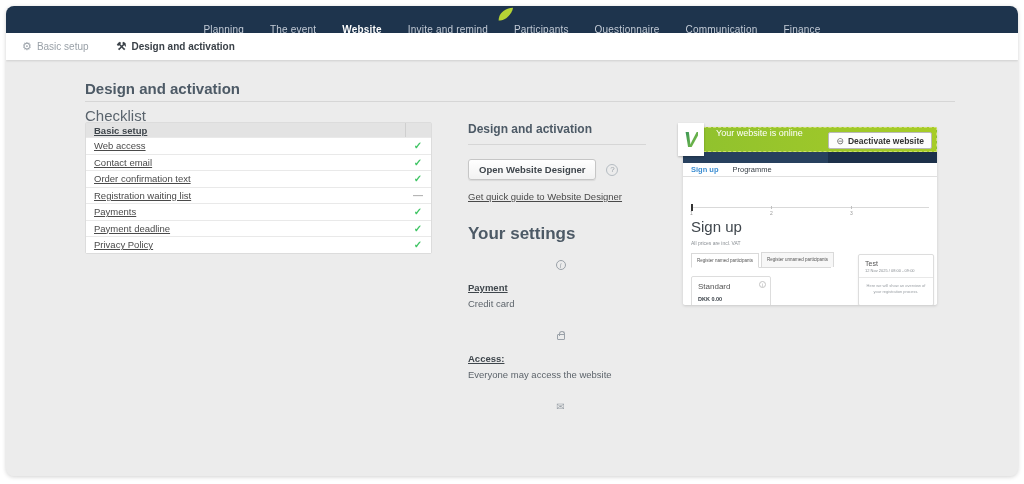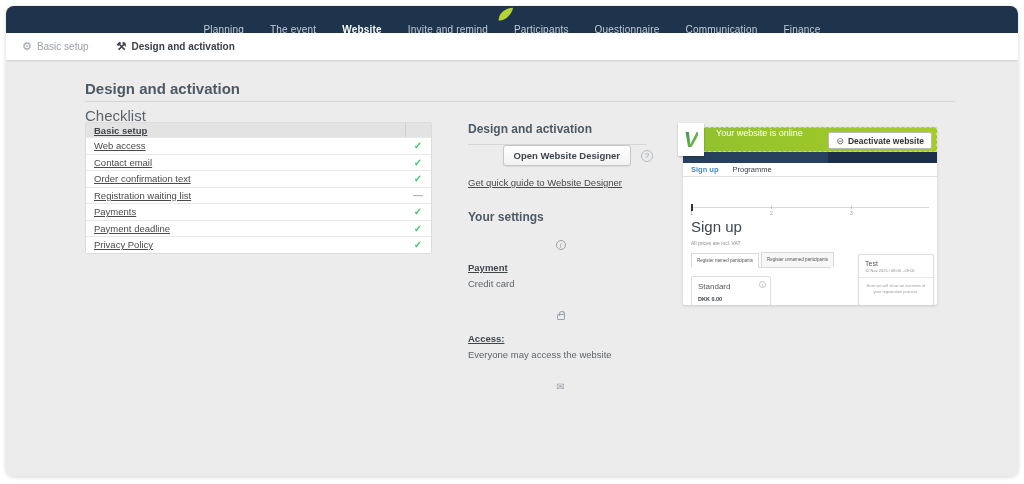--- a/index.html
+++ b/index.html
@@ -40,25 +40,25 @@
   .cl-row { display:flex; align-items:center; height:16.5px; border-top:1px solid #e9e9e9; background:#fff; }
   .cl-row .cl-name { flex:1; font-size:9.5px; color:#4a4a4a; text-decoration:underline; padding-left:8px; cursor:pointer; }
   .cl-row .cl-mark { width:26px; text-align:center; font-size:10px; }
   .cl-mark.done { color:#3ec463; font-weight:bold; }
   .cl-mark.pending { color:#b4b4b4; font-weight:bold; }
 
   
   .mid { position:absolute; left:462px; top:62px; width:185px; }
   .mid-title { font-size:12px; color:#4d5a66; }
   .mid-rule { margin-top:8px; width:178px; height:1px; background:#d6d6d6; }
-  .designer-row { display:flex; align-items:center; gap:10px;justify-content:flex-end; }
+  .designer-row { margin-top:14px; display:flex; align-items:center; gap:10px; }
   .btn { background:linear-gradient(#ffffff,#f2f2f2); border:1px solid #c6c6c6; border-radius:3px; font-size:9.5px; font-weight:bold; color:#3f464c; padding:4px 10px; cursor:pointer; box-shadow:0 1px 1px rgba(0,0,0,.08); font-family:"Liberation Sans", sans-serif; }
   .help-circle { width:12px; height:12px; border:1px solid #b5bcc2; border-radius:50%; color:#9aa1a8; font-size:8px; line-height:10px; text-align:center; cursor:pointer; }
   .quick-link { display:inline-block; margin-top:11px; font-size:9.5px; color:#4a4a4a; text-decoration:underline; cursor:pointer; }
-  .settings-title { margin-top:20px; font-size:12px; color:#4d5a66; }
+  .settings-title { margin-top:20px; font-size:17px; color:#4d5a66; }
   .setting { display:flex; gap:6px; margin-top:14px;flex-direction:column; }
   .setting .s-icon { flex:0 0 13px; text-align:center; color:#9aa1a8; font-size:10px; padding-top:1px; }
   .coin { display:inline-block; width:10px; height:10px; border:1px solid #9aa1a8; border-radius:50%; font-size:7px; line-height:9px; color:#9aa1a8; font-style:italic; text-align:center; }
   .lock { display:inline-block; width:8px; height:6px; border:1px solid #9aa1a8; border-radius:1px; position:relative; margin-top:4px; }
   .lock:before { content:""; position:absolute; left:1px; top:-4px; width:4px; height:4px; border:1px solid #9aa1a8; border-bottom:none; border-radius:3px 3px 0 0; }
   .setting .s-label { font-size:9.5px; font-weight:bold; color:#3f464c; text-decoration:underline; cursor:pointer; }
   .setting .s-value { font-size:9.5px; color:#5d646b; margin-top:3px; }
   .setting.gap-lg { margin-top:20px; }
 
   

